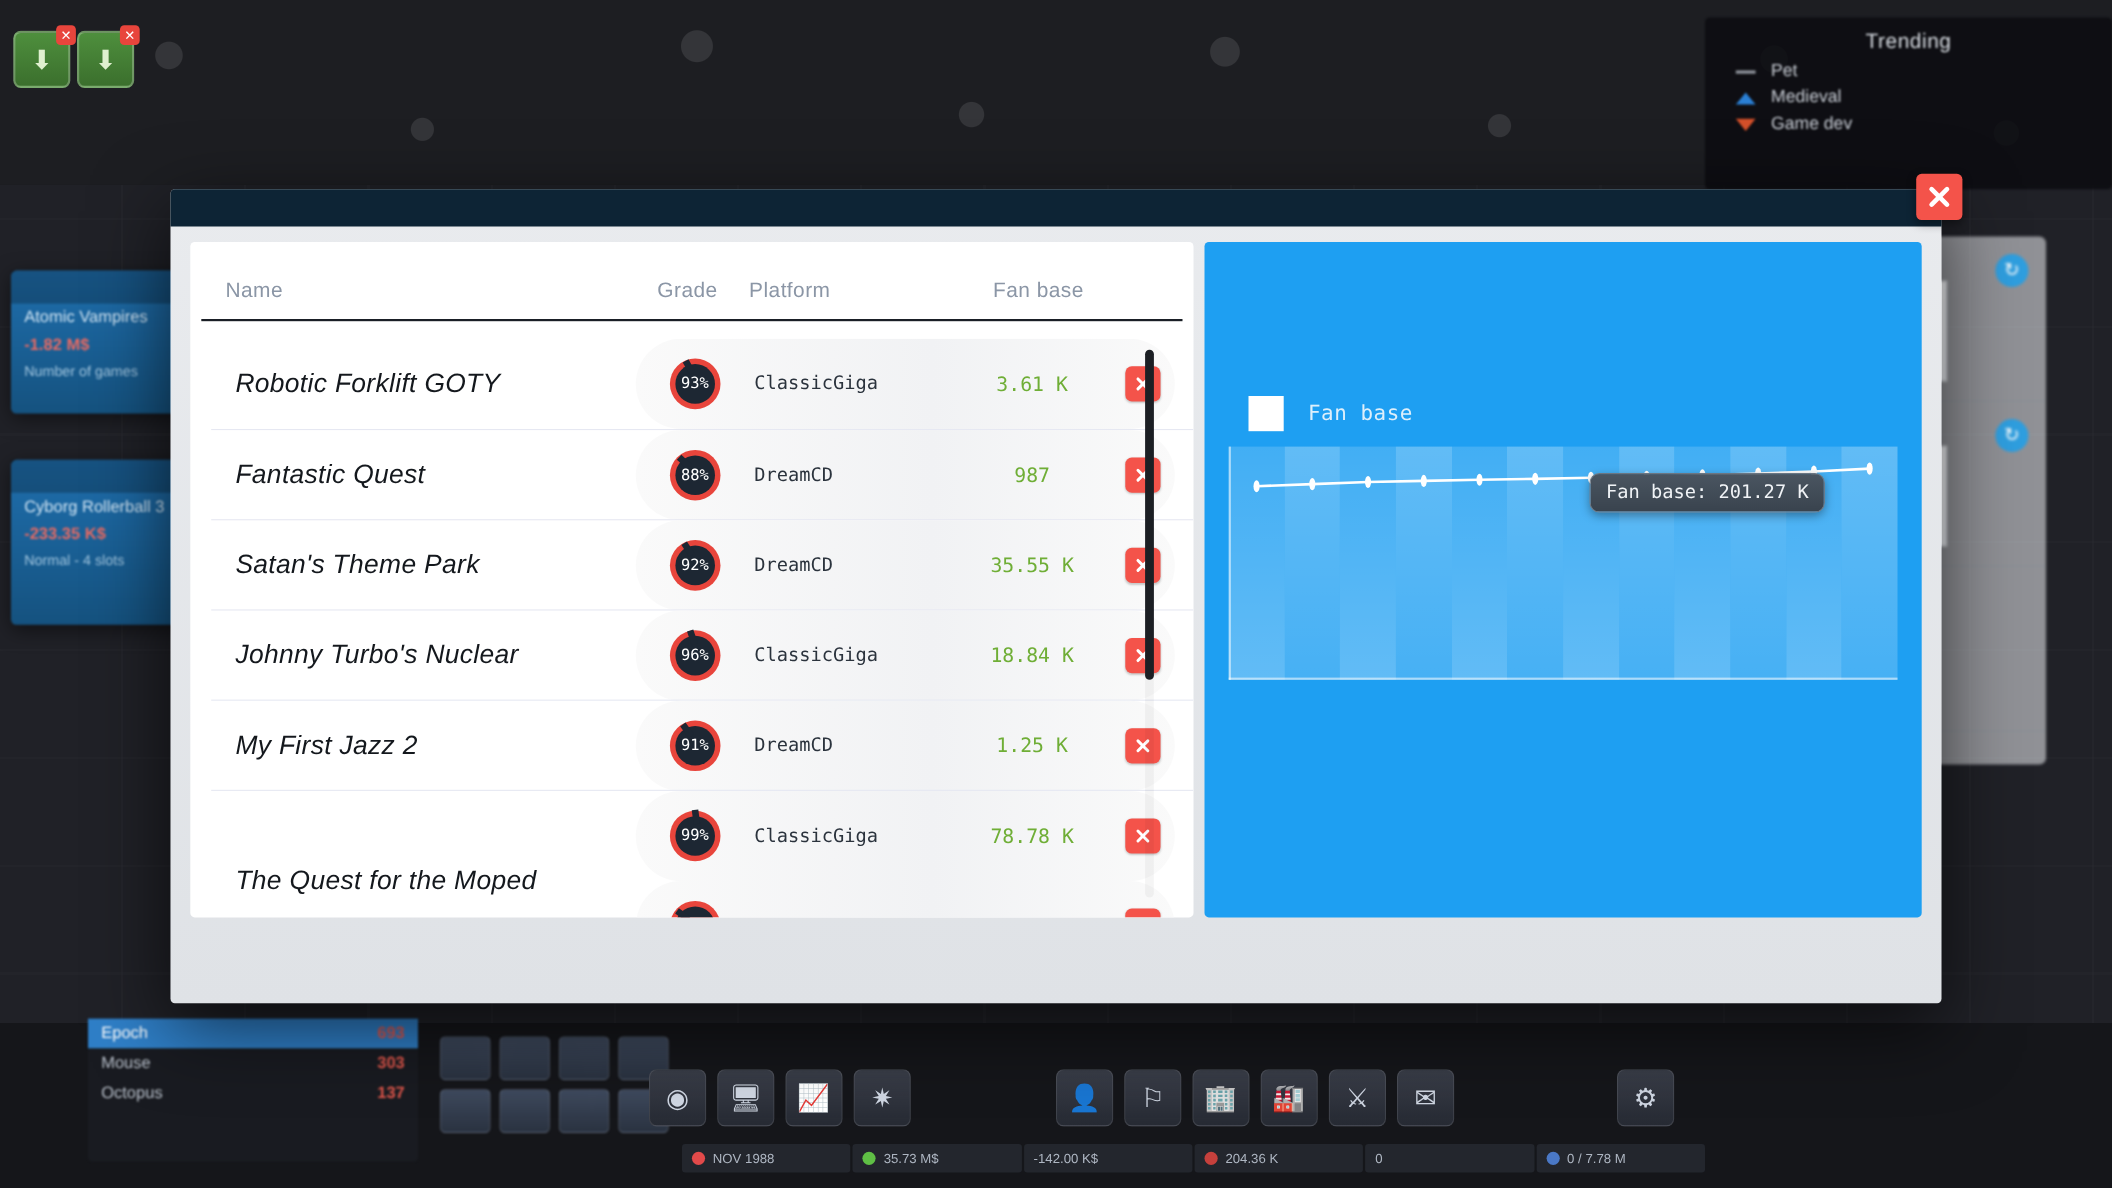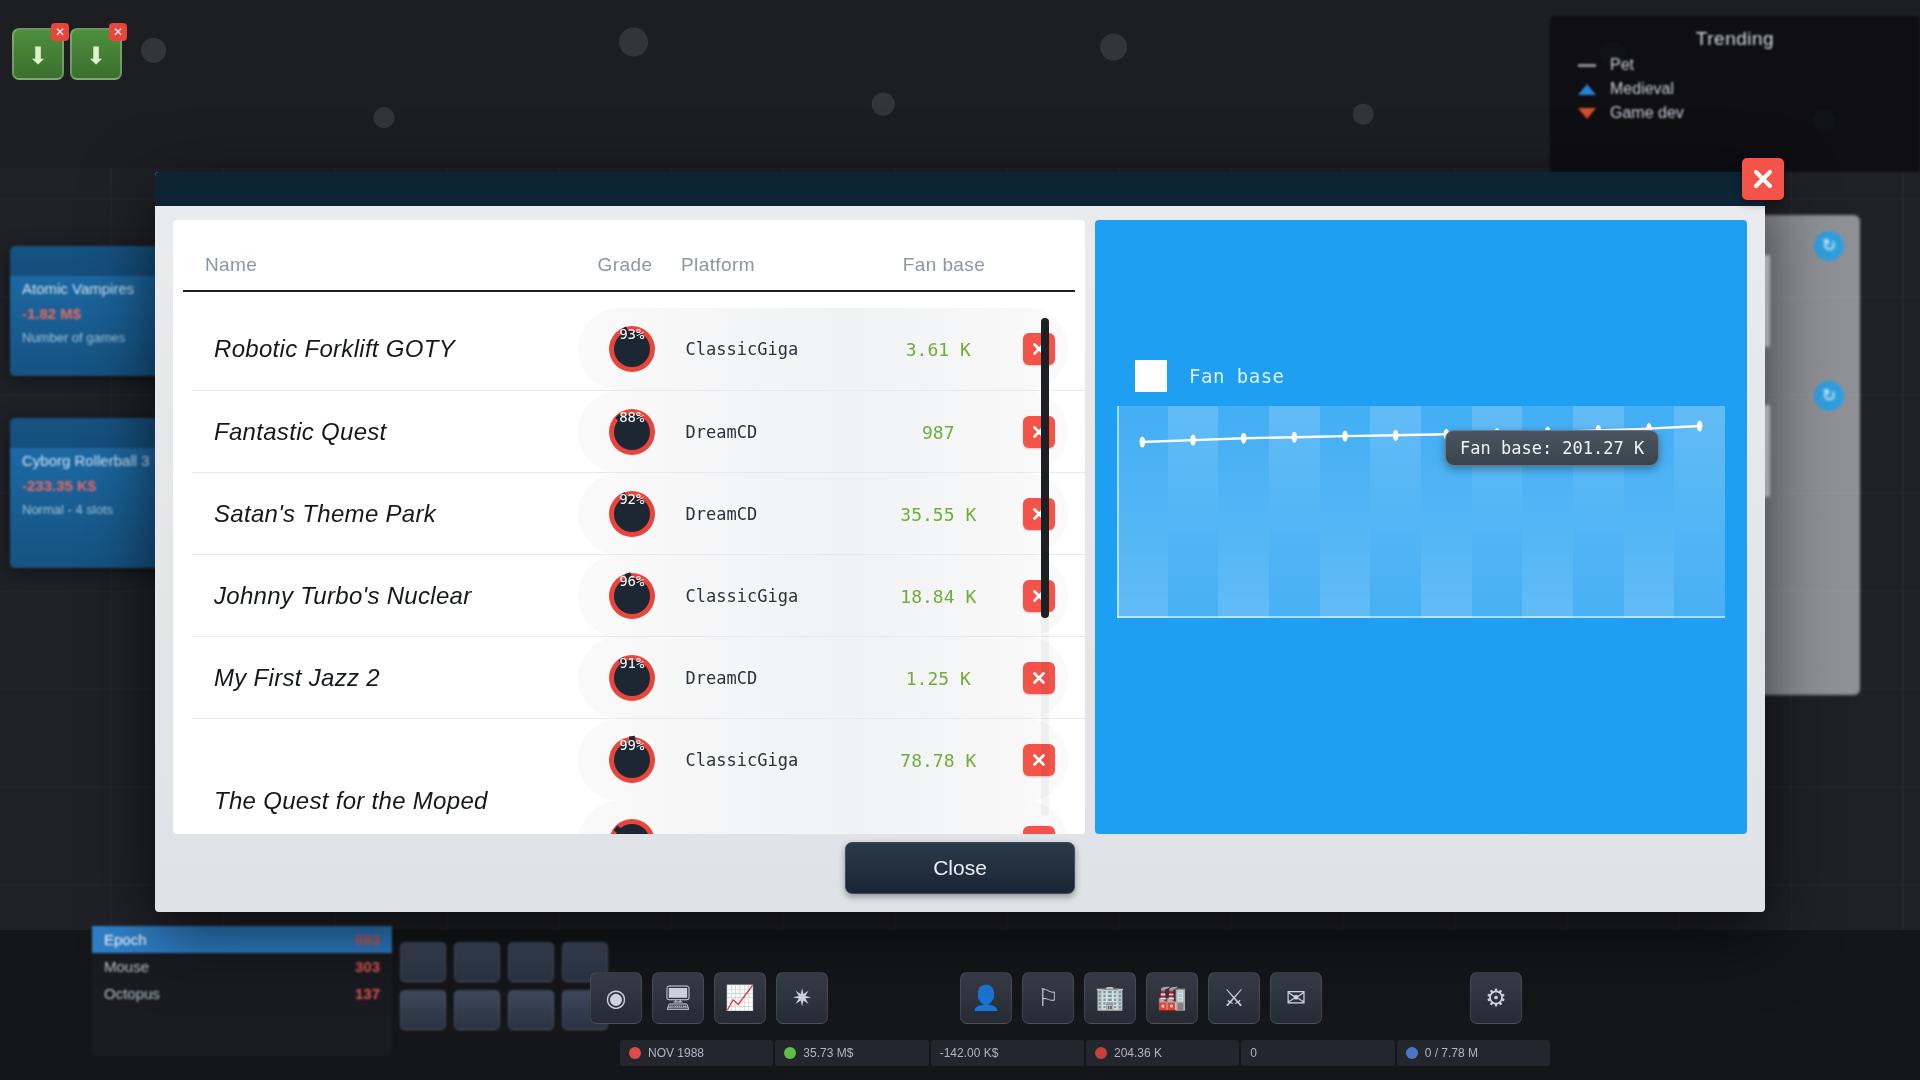--- a/index.html
+++ b/index.html
@@ -91,21 +91,21 @@
     display:flex;align-items:center;justify-content:center;
     font-size:24px;color:#cfd6e2;
   }
   .pix-grid {
     position:absolute; left:400px; bottom:50px; display:grid;
     grid-template-columns:repeat(4,46px); gap:8px; filter:blur(.8px);
   }
   .pix-cell { width:46px;height:40px;border-radius:5px;background:linear-gradient(#3f4a5e,#2a3240);border:1px solid rgba(255,255,255,.12); }
 
   .sidelist {
-    position:absolute; left:92px; bottom:24px; width:300px; height:130px;
+    position:absolute; left:80px; bottom:24px; width:300px; height:130px;
     background:rgba(26,28,34,.92); border-radius:4px; filter:blur(.8px);
   }
   .sl-row { display:flex; justify-content:space-between; padding:5px 12px; font-size:15px; color:#b9c0cb; }
   .sl-row.sel { background:#2f7fc7; color:#fff; }
   .sl-row .sl-val { color:#e2574c; font-weight:bold; }
 
   .status-strip {
     position:absolute; left:620px; bottom:14px; width:930px; height:26px;
     display:flex; gap:2px; filter:blur(.7px);
   }
@@ -171,21 +171,21 @@
     border-radius:41px;
   }
   .cell-grade { width:112px; display:flex; justify-content:center; }
   .cell-plat  { width:188px; font-size:17px; color:#2b333d; font-family:"DejaVu Sans Mono", monospace; }
   .cell-fan   { width:150px; text-align:center; font-size:18px; color:#6fae36; font-family:"DejaVu Sans Mono", monospace; }
   .cell-del   { width:60px; display:flex; justify-content:center; }
 
   .ring {
     width:46px; height:46px; border-radius:50%;
     background:#e8453c; position:relative;
-    display:flex; align-items:flex-start; justify-content:center;
+    display:flex; align-items:center; justify-content:center;
   }
   .ring::before {
     content:""; position:absolute; inset:5px; border-radius:50%;
     background:#1d2733;
   }
   .ring .pct {
     position:relative; z-index:2; color:#fff; font-size:14px;
     font-family:"DejaVu Sans Mono", monospace;
   }
   .ring .gap {
@@ -598,19 +598,16 @@
               <ellipse cx="1050.0" cy="22.6" rx="5.5" ry="5.5" fill="#ffffff"></ellipse>
               <ellipse cx="1150.0" cy="20.0" rx="5.5" ry="5.5" fill="#ffffff"></ellipse>
             </svg>
           <div class="plot-base"></div>
           <div class="plot-left"></div>
         </div>
 
       </div>
     </div>
 
-    <div id="modal-footer">
-      <button id="close-button">Close</button>
-    </div>
   </div>
 </div>
 
 <div class="tooltip">Fan base: 201.27 K</div>
 
 </body></html>

